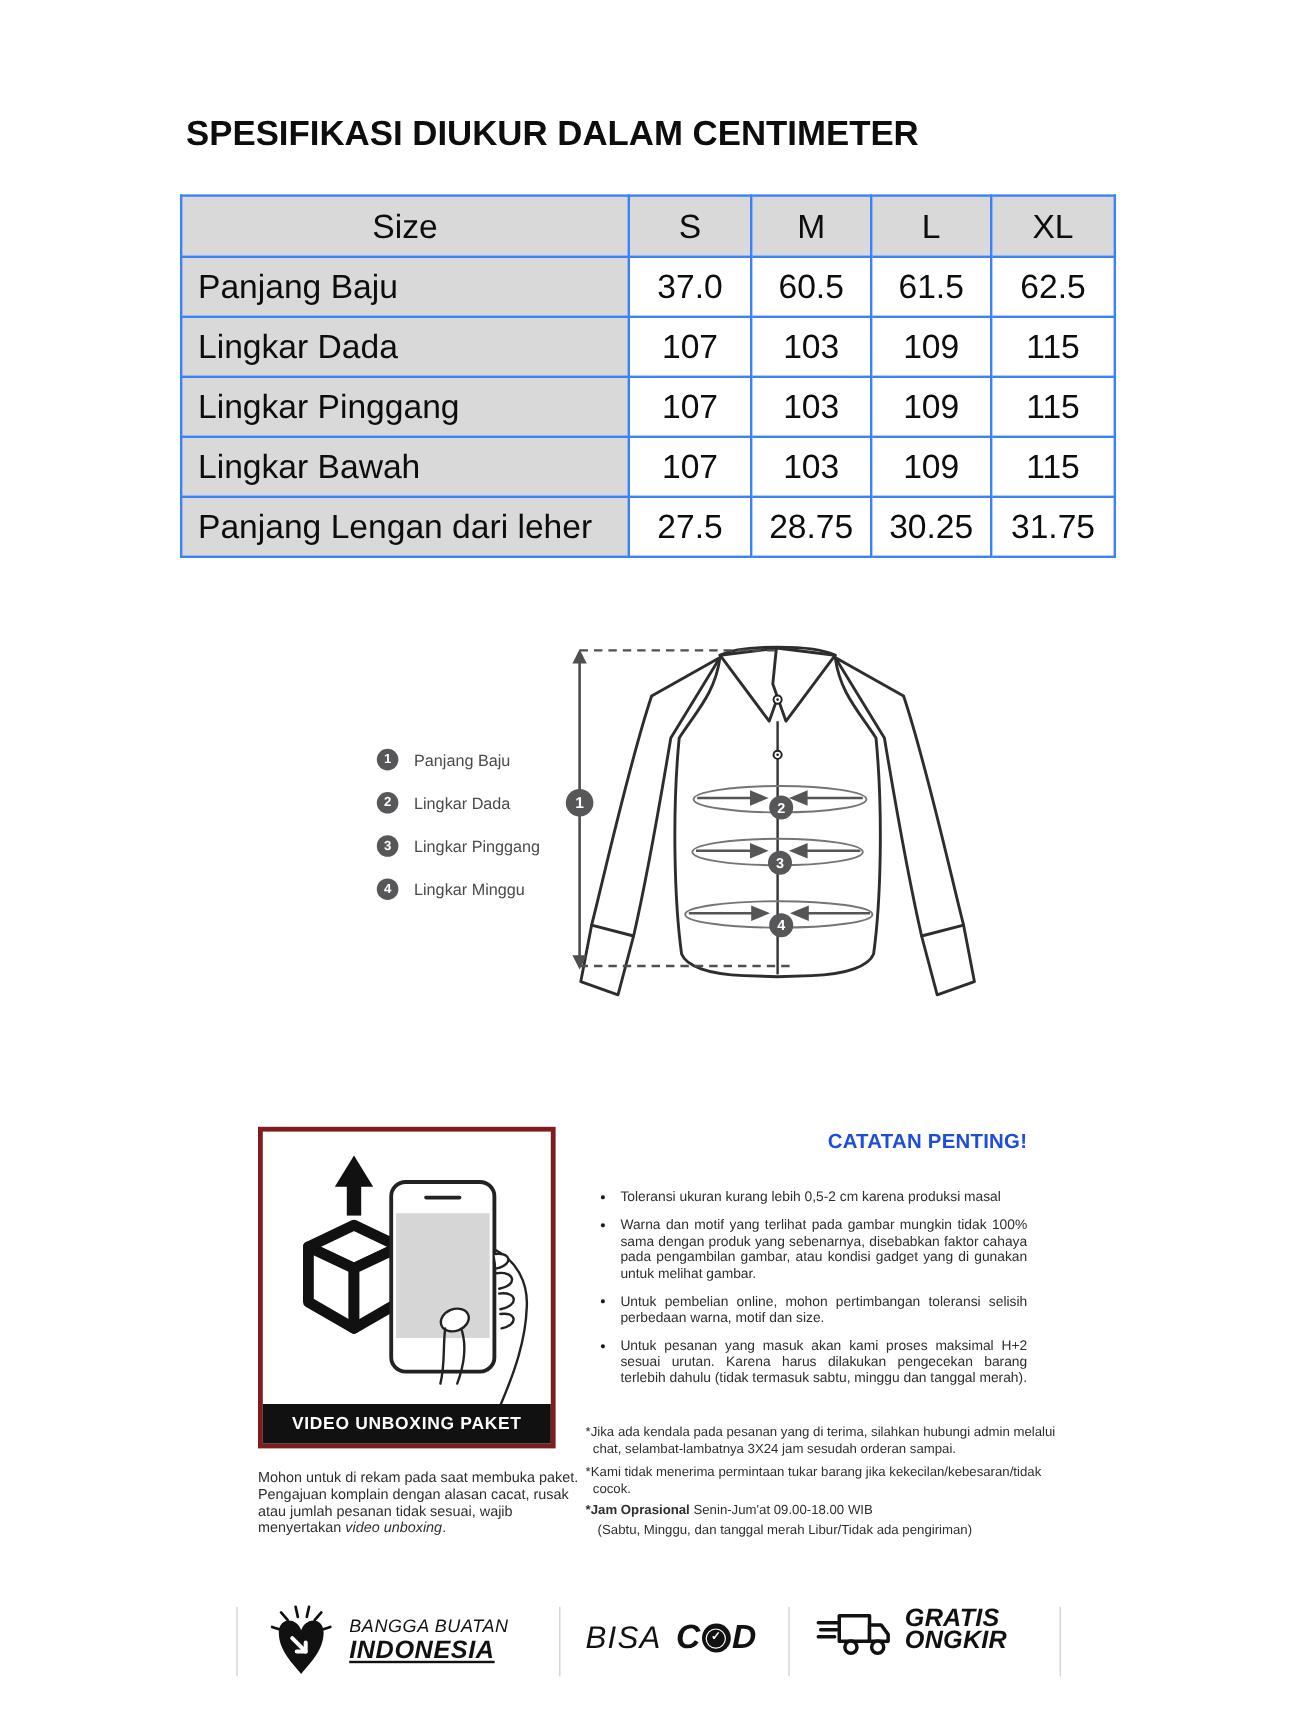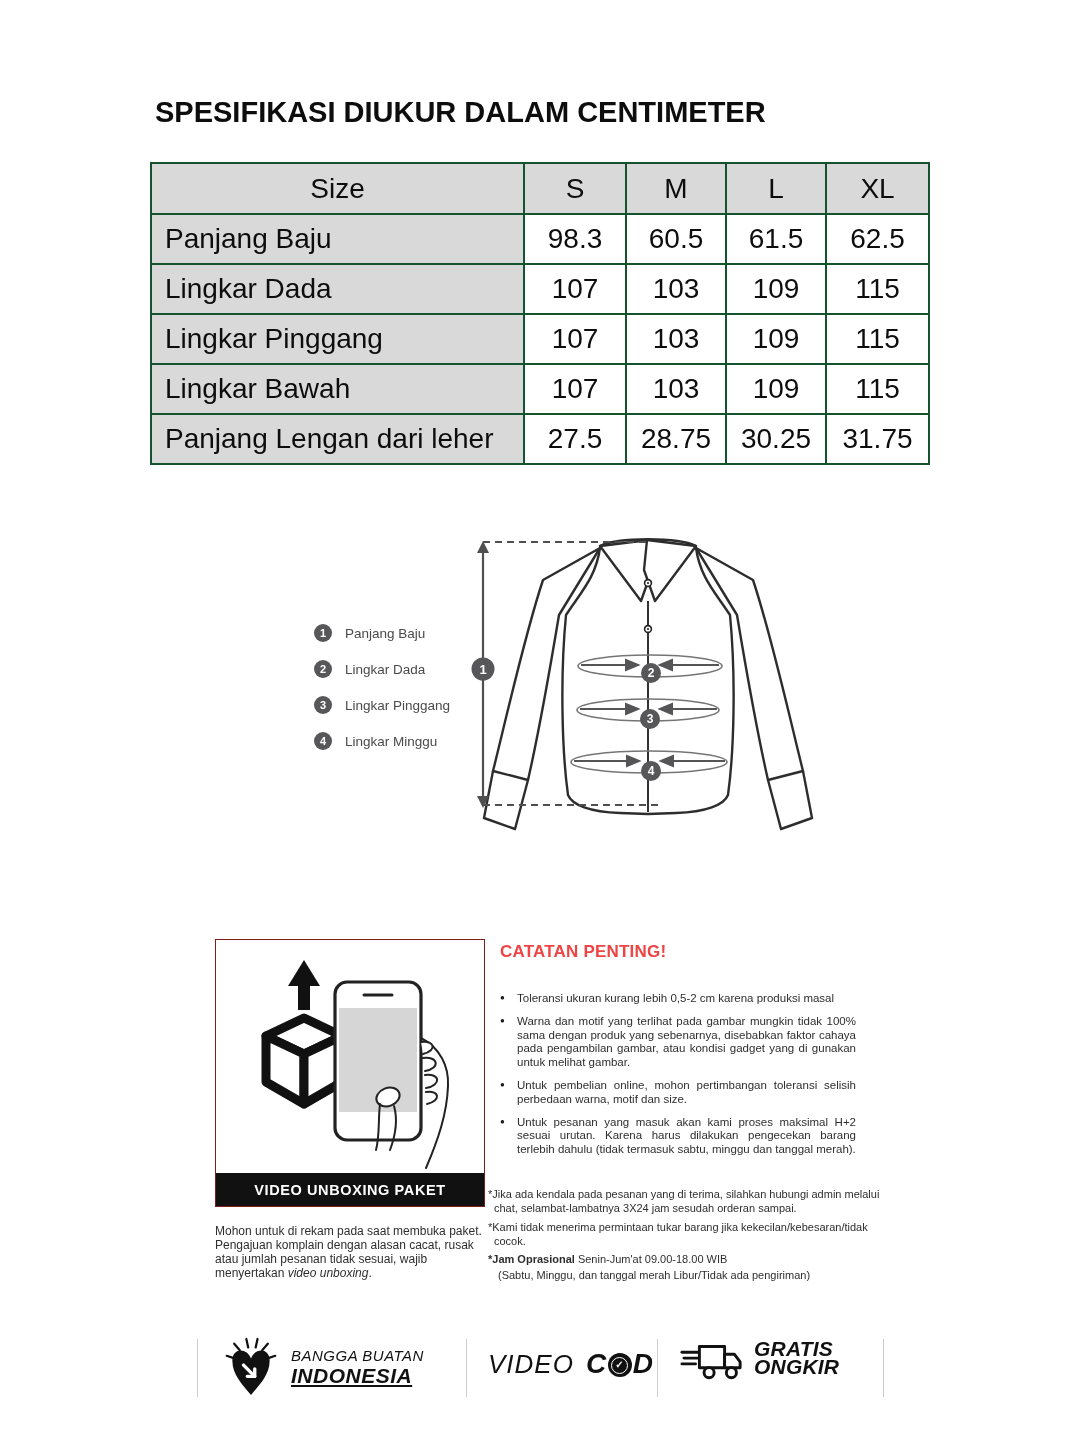--- a/index.html
+++ b/index.html
@@ -4,40 +4,40 @@
 <style>
   html,body{margin:0;padding:0;background:#ffffff;}
   body{font-family:"Liberation Sans", sans-serif; color:#111;}
   .canvas{position:relative;width:1080px;height:1440px;background:#fff;overflow:hidden;margin-top:12px;}
 
   
   .title{position:absolute;left:155px;top:84px;margin:0;font-size:29px;font-weight:bold;letter-spacing:0;color:#0d0d0d;white-space:nowrap;}
 
   
   table.size-table{position:absolute;left:150px;top:150px;width:778px;border-collapse:collapse;table-layout:fixed;font-size:28px;color:#0d0d0d;}
-  table.size-table th,table.size-table td{border:2px solid #14532d;padding:0;height:48px;text-align:center;font-weight:normal;vertical-align:middle;}
+  table.size-table th,table.size-table td{border:2px solid #3b82f6;padding:0;height:48px;text-align:center;font-weight:normal;vertical-align:middle;}
   table.size-table thead th{height:49px;background:#d9d9d9;}
   table.size-table td.lbl{background:#d9d9d9;text-align:left;padding-left:13px;}
 
   
   .diagram{position:absolute;left:300px;top:505px;width:540px;height:352px;}
   .diagram svg{position:absolute;left:0;top:0;}
   .legend{position:absolute;left:14px;top:107px;z-index:2;}
   .legend-row{display:flex;align-items:center;height:18px;margin-bottom:18px;}
   .legend-num{display:inline-flex;align-items:center;justify-content:center;width:18px;height:18px;border-radius:50%;background:#57575a;color:#fff;font-size:11px;font-weight:bold;flex:0 0 18px;}
   .legend-label{margin-left:13px;font-size:13.5px;color:#4a4a4a;white-space:nowrap;}
 
   
-  .unbox-card{position:absolute;left:215px;top:927px;width:270px;height:268px;border:1px solid #7f1d1d;box-sizing:border-box;background:#fff;}
+  .unbox-card{position:absolute;left:215px;top:927px;width:248px;height:268px;border:4px solid #7f1d1d;box-sizing:border-box;background:#fff;}
   .unbox-bar{position:absolute;left:0;right:0;bottom:0;height:33px;background:#111111;color:#fff;display:flex;align-items:center;justify-content:center;font-size:14.5px;font-weight:bold;letter-spacing:.6px;}
   .unbox-note{position:absolute;left:215px;top:1212px;width:270px;margin:0;font-size:12px;line-height:1.18;color:#2e2e2e;}
 
   
   .notes{position:absolute;left:500px;top:930px;width:356px;}
-  .notes h2{margin:0;font-size:17px;font-weight:800;letter-spacing:.2px;color:#ef4444;}
+  .notes h2{margin:0;font-size:17px;font-weight:800;letter-spacing:.2px;color:#1d4ed8;text-align:right;}
   .notes ul{margin:30px 0 0 0;padding:0;list-style:none;}
   .notes li{position:relative;padding-left:17px;margin-bottom:9px;font-size:11.5px;line-height:1.2;color:#2e2e2e;text-align:justify;}
   .notes li::before{content:"\25CF";position:absolute;left:0;top:1px;font-size:8px;color:#1a1a1a;}
   .footnotes{position:absolute;left:488px;top:1175px;width:414px;font-size:11px;line-height:1.3;color:#2e2e2e;}
   .footnotes p{margin:0 0 4px 0;padding-left:6px;text-indent:-6px;}
   .footnotes .fn-sub{padding-left:10px;text-indent:0;margin-top:-2px;}
   .footnotes b{font-weight:bold;}
 
   
   .vdiv{position:absolute;top:1327px;width:1px;height:58px;background:#cccccc;}
@@ -74,21 +74,21 @@
         <th>Size</th>
         <th>S</th>
         <th>M</th>
         <th>L</th>
         <th>XL</th>
       </tr>
     </thead>
     <tbody>
       <tr>
         <td class="lbl">Panjang Baju</td>
-        <td>98.3</td>
+        <td>37.0</td>
         <td>60.5</td>
         <td>61.5</td>
         <td>62.5</td>
       </tr>
       <tr>
         <td class="lbl">Lingkar Dada</td>
         <td>107</td>
         <td>103</td>
         <td>109</td>
         <td>115</td>
@@ -270,21 +270,21 @@
         <path d="M 34 43 L 34 35 M 34 43 L 26 43"></path>
       </g>
     </svg>
     <div class="bbi-text">
       <div class="bbi-l1">BANGGA BUATAN</div>
       <div class="bbi-l2">INDONESIA</div>
     </div>
   </div>
 
   <div class="badge badge-cod">
-    <span class="bisa">VIDEO</span>
+    <span class="bisa">BISA</span>
     <span class="cod">
         <span>C</span>
         <span class="cod-o">
           <span class="cod-check">✓</span>
         </span>
         <span>D</span>
       </span>
   </div>
 
   <div class="badge badge-go">

